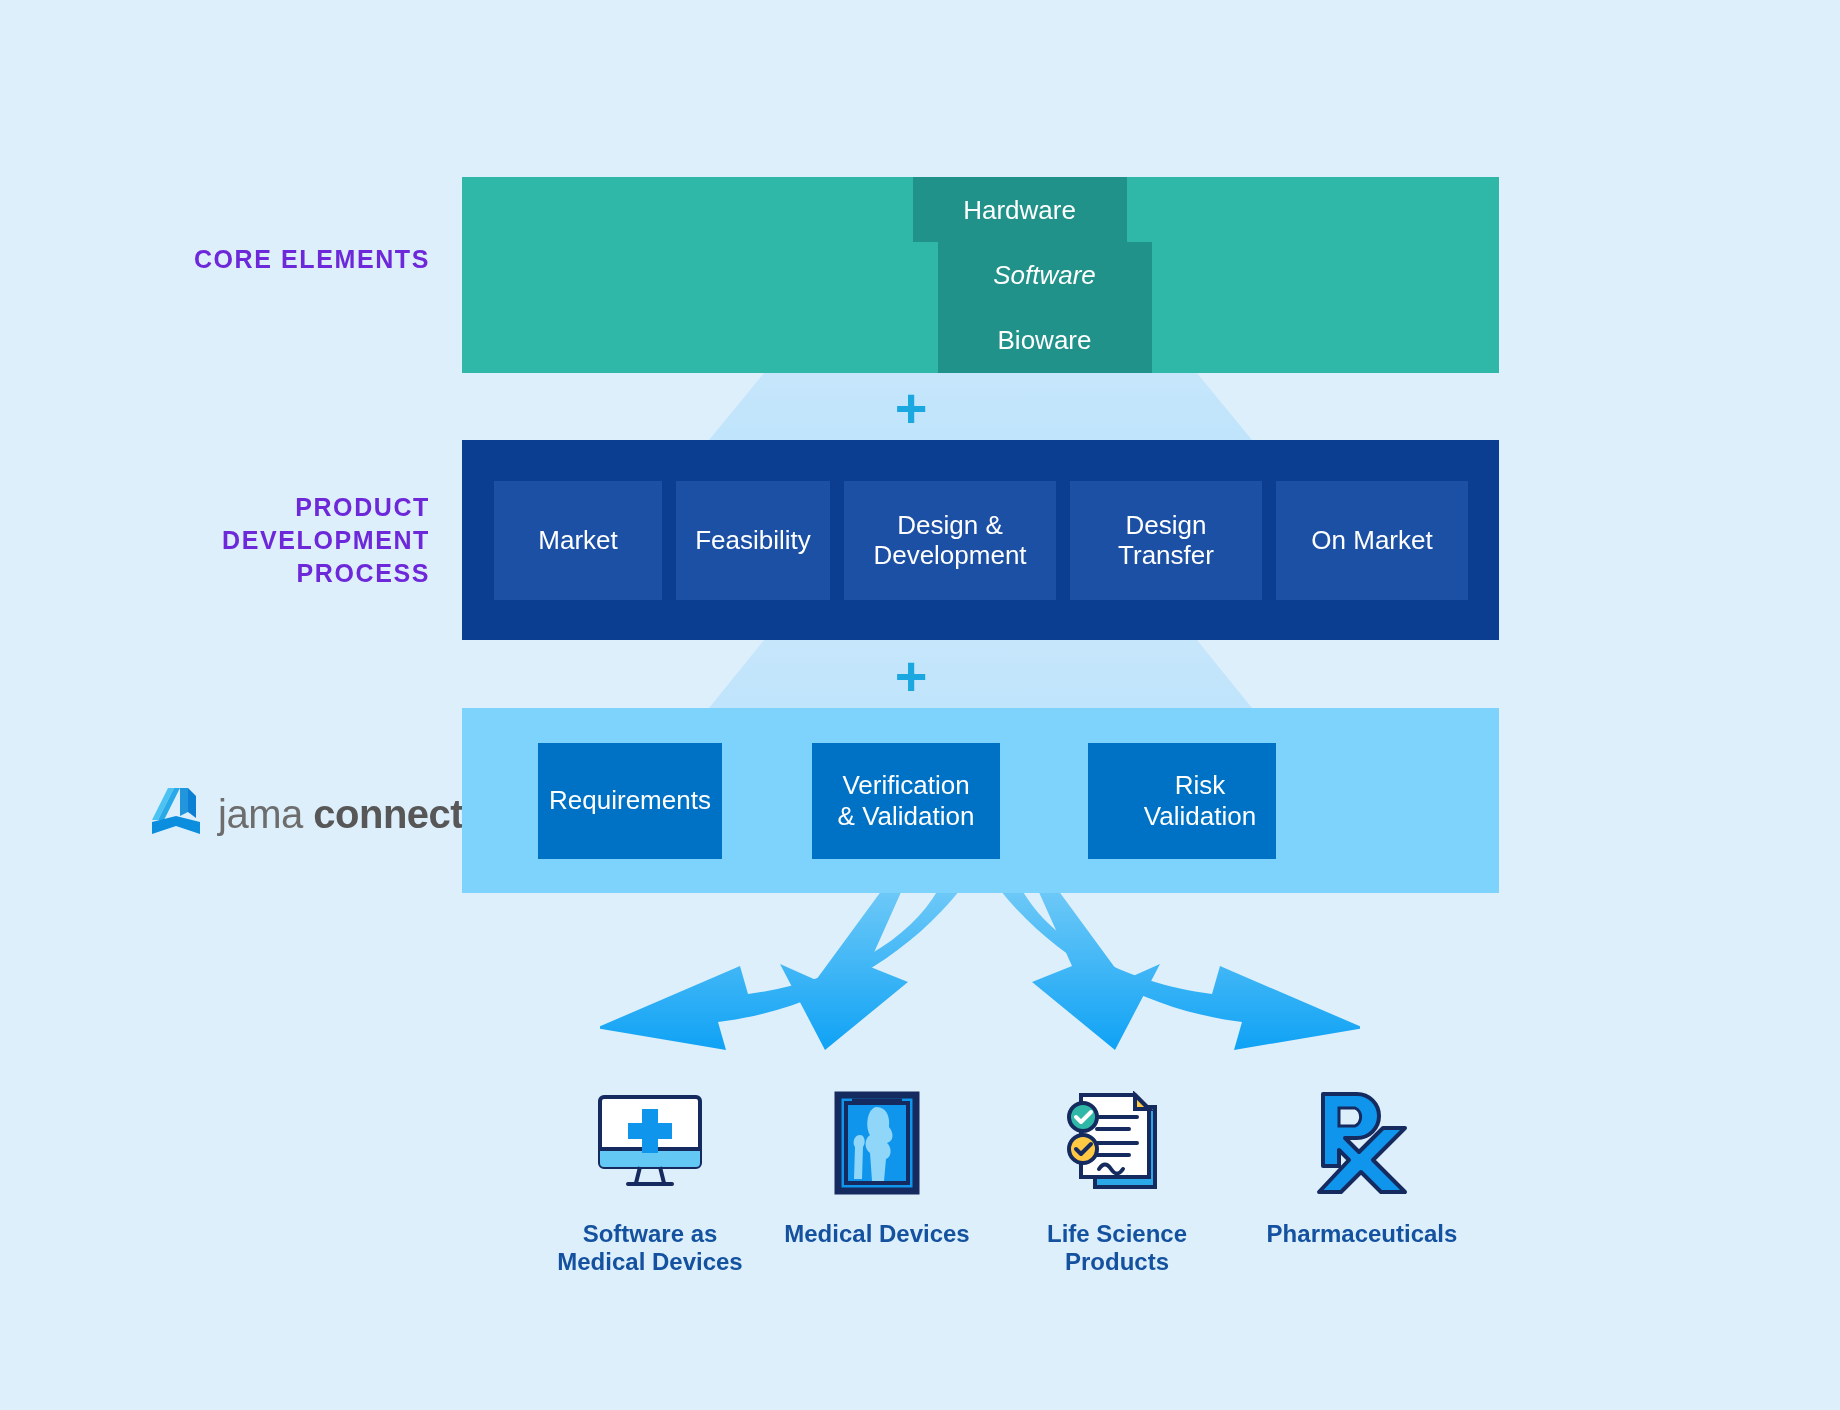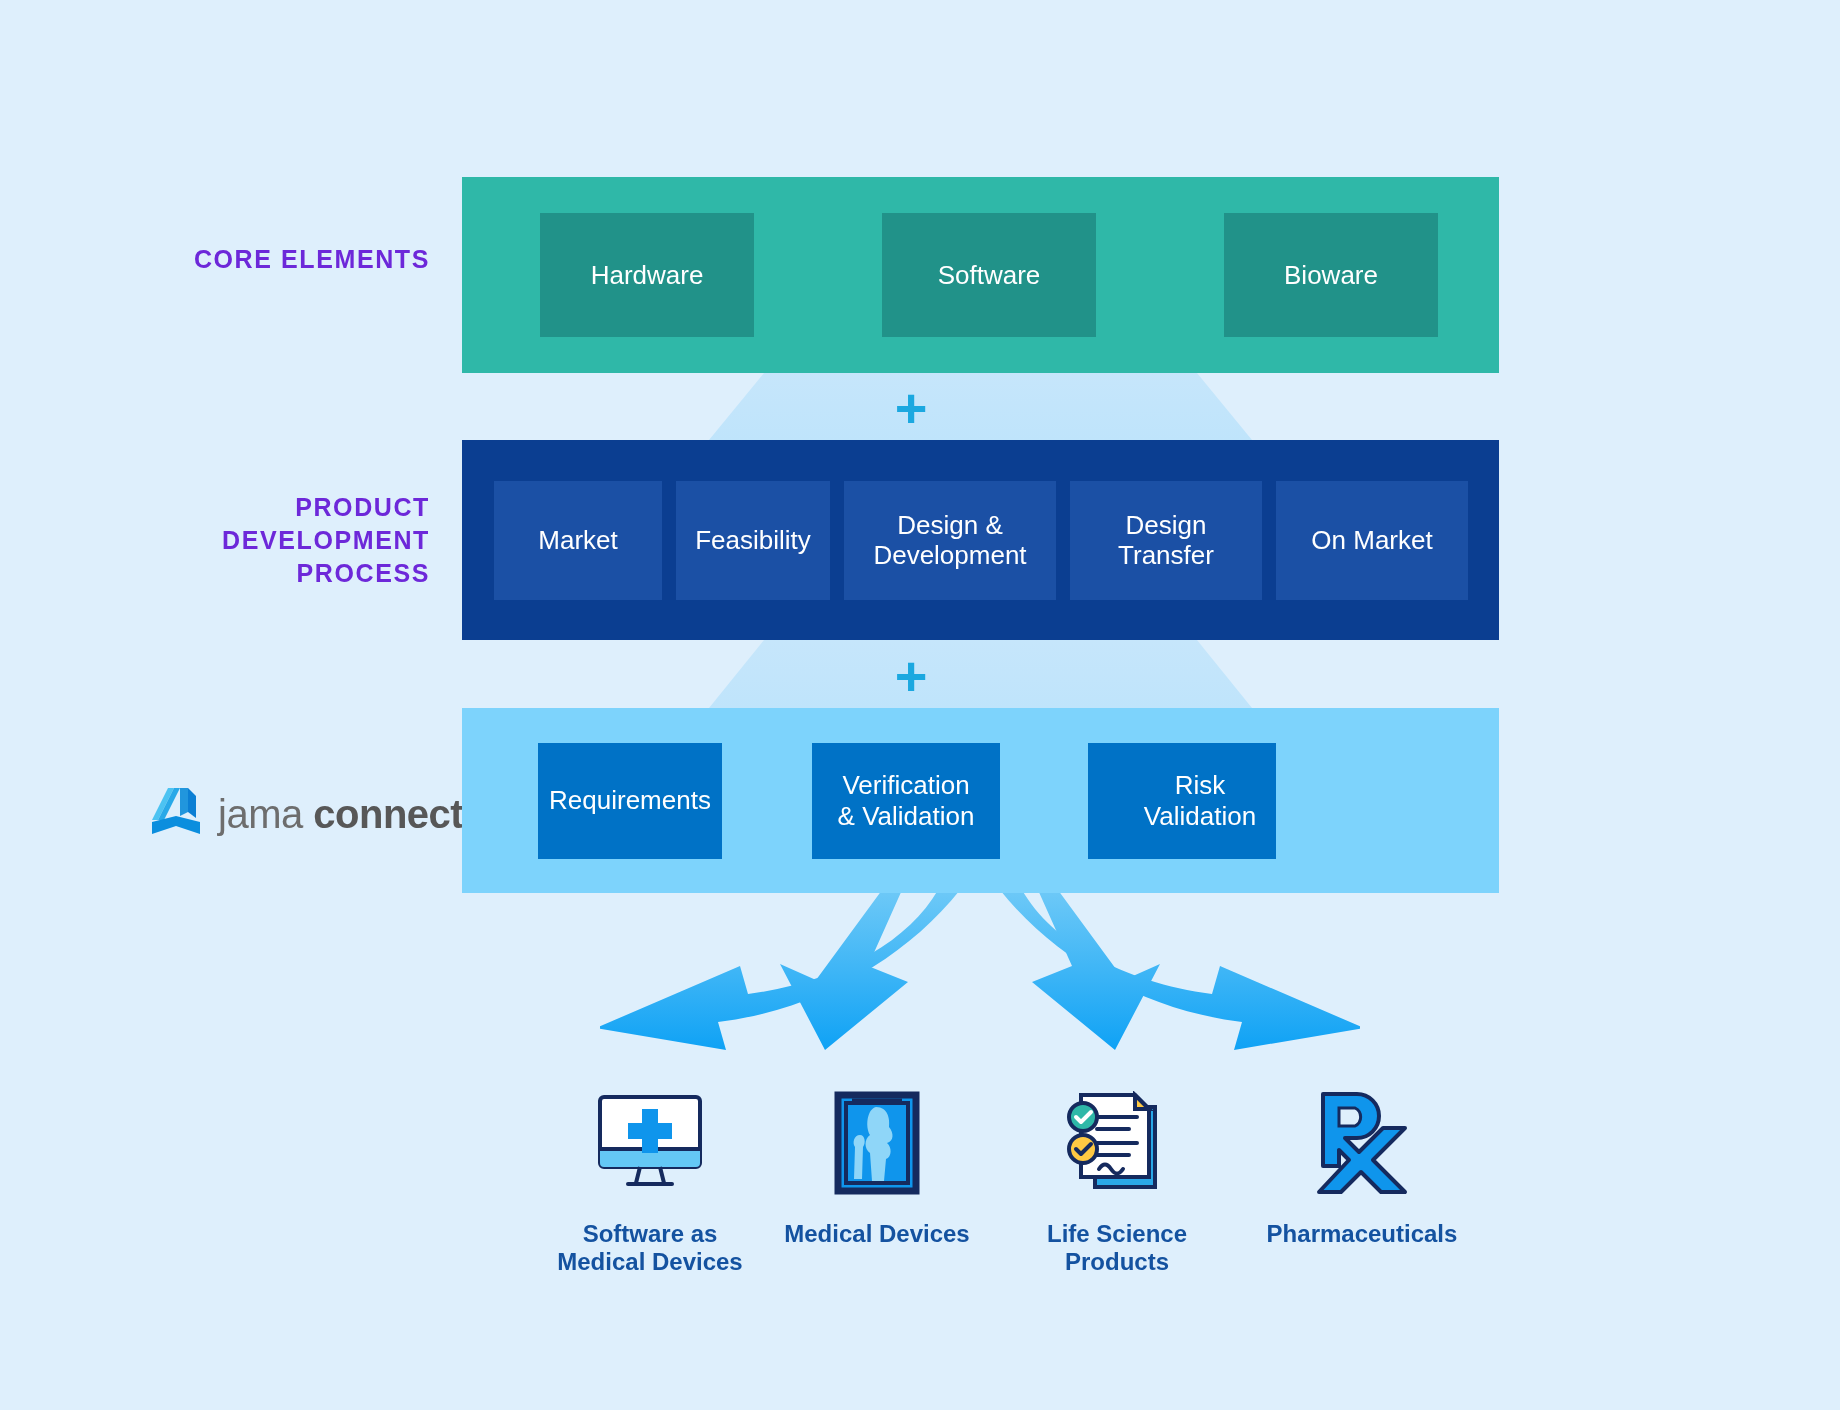--- a/index.html
+++ b/index.html
@@ -24,39 +24,39 @@
   #label-core { left: 80px; top: 243px; width: 350px; }
   #label-pdp  { left: 80px; top: 491px; width: 350px; }
 
   
   .bar {
     position: absolute;
     left: 462px; width: 1037px;
     display: flex; align-items: center;
     z-index: 3;
   }
-  #bar-core { top: 177px;  height: 196px; background: #2fb8a8; }
+  #bar-core { top: 177px;  height: 196px; background: #2fb8a8; flex-direction: column; }
   #bar-pdp  | { }
   #bar-pdp  { top: 440px;  height: 200px; background: #0b3e91; }
   #bar-jama { top: 708px;  height: 185px; background: #7dd3fc; }
 
   .chip {
     color: #ffffff;
     text-align: center;
     display: flex; align-items: center; justify-content: center;
     line-height: 1.16;
   }
   
   #bar-core .chip {
     width: 214px; height: 124px;
     background: #219289;
     font-size: 26px;
   }
   #bar-core .chip:nth-of-type(1) { margin-left: 78px; }
-  #bar-core .chip:nth-of-type(2) { margin-left: 128px; }
+  #bar-core .chip:nth-of-type(2) { margin-left: 128px; font-style: italic; }
   #bar-core .chip:nth-of-type(3) { margin-left: 128px; }
 
   
   #bar-pdp .chip {
     height: 119px;
     background: #1b50a5;
     font-size: 26px;
   }
   #bar-pdp .chip:nth-of-type(1) { width: 168px; margin-left: 32px; }
   #bar-pdp .chip:nth-of-type(2) { width: 154px; margin-left: 14px; }

